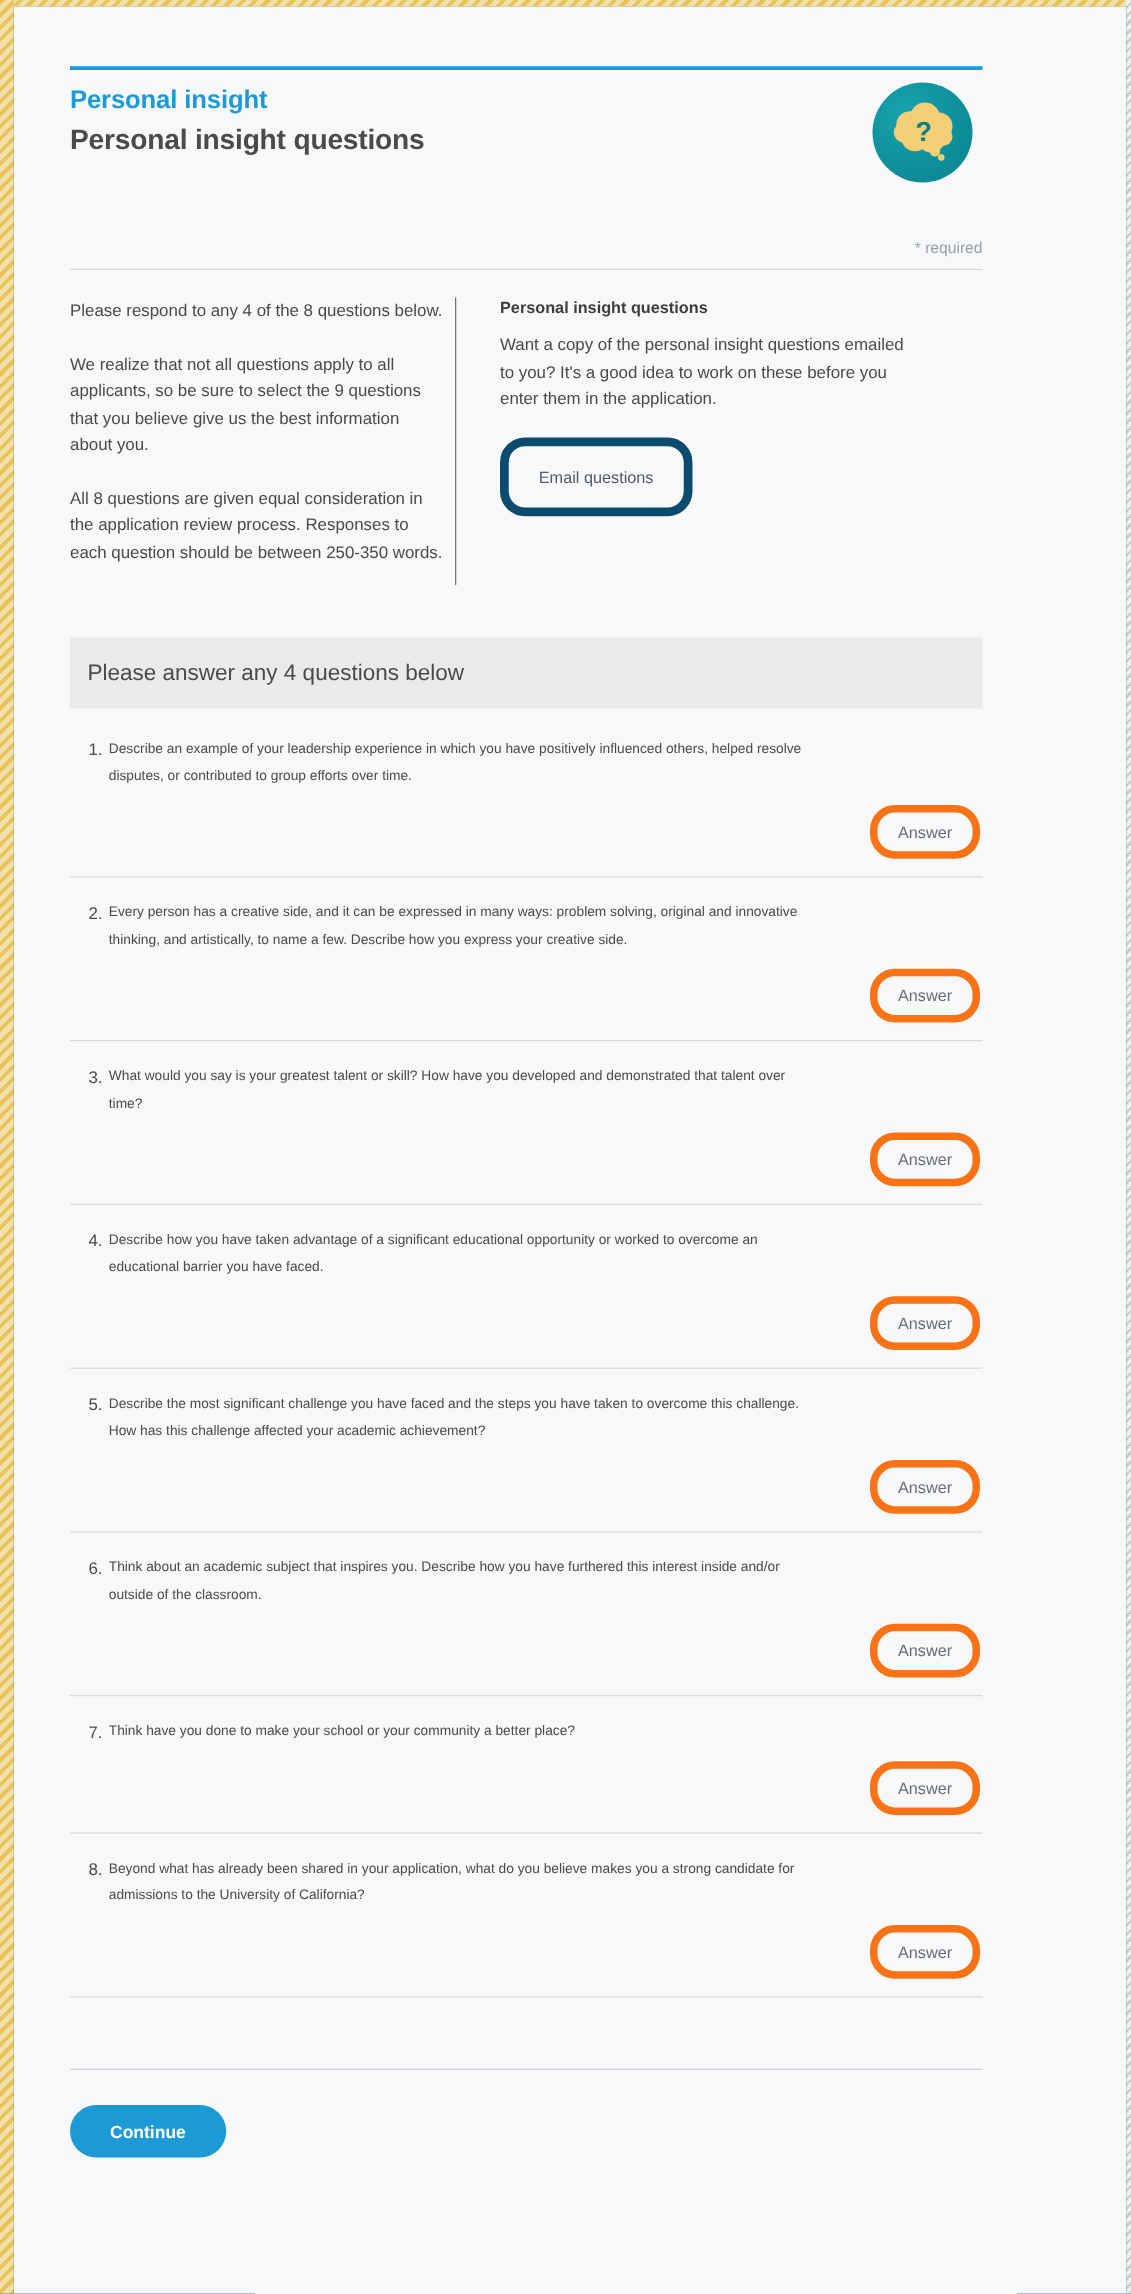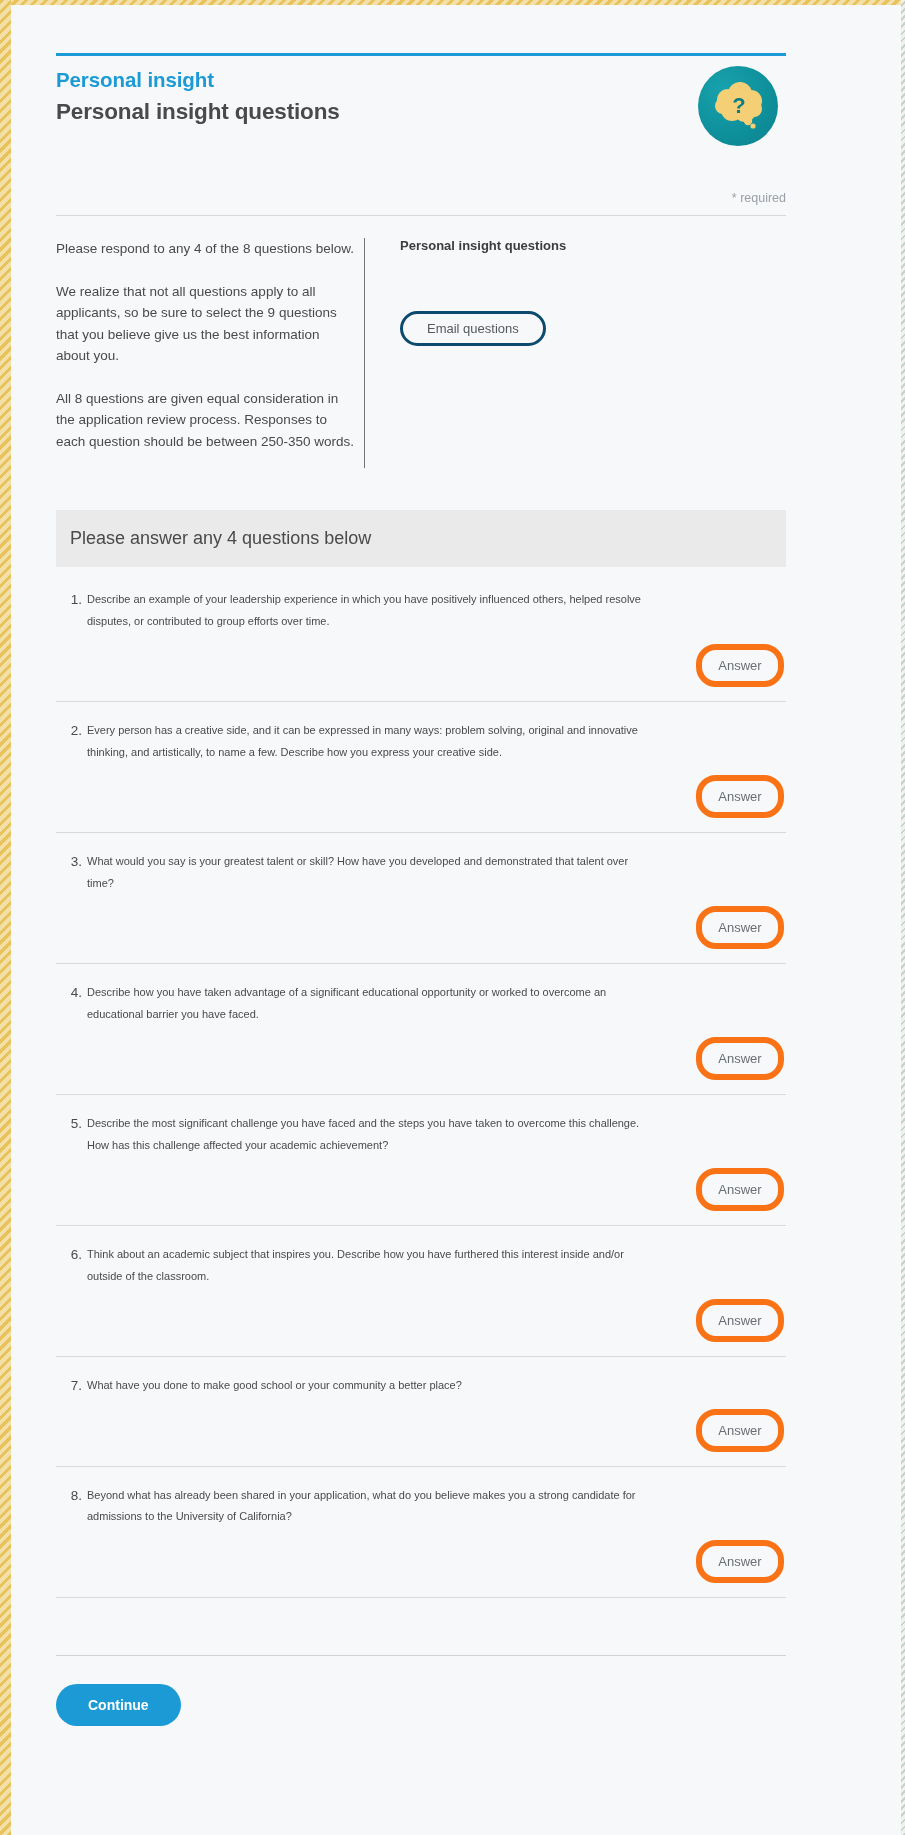--- a/index.html
+++ b/index.html
@@ -158,23 +158,23 @@
     font-weight: bold;
   }
   .intro-right p {
     margin: 0;
     color: #4a4a4a;
     font-size: 13.5px;
     line-height: 21.5px;
   }
   .btn-outline {
     display: inline-block;
-    margin-top: 46px;
-    padding: 8px 24px;
-    border: 3px solid #0c4a6e;
+    margin-top: 20px;
+    padding: 18px 24px;
+    border: 7px solid #0c4a6e;
     border-radius: 20px;
     background: #f7f8fa;
     color: #55595e;
     font-size: 13px;
     font-family: "Liberation Sans", sans-serif;
     cursor: pointer;
     line-height: 1;
   }
 
   
@@ -299,20 +299,21 @@
 
       
       <div class="intro">
         <div class="intro-left">
           <p>Please respond to any 4 of the 8 questions below.</p>
           <p>We realize that not all questions apply to all applicants, so be sure to select the 9 questions that you believe give us the best information about you.</p>
           <p>All 8 questions are given equal consideration in the application review process. Responses to each question should be between 250-350 words.</p>
         </div>
         <div class="intro-right">
           <h3>Personal insight questions</h3>
+          <p>Want a copy of the personal insight questions emailed to you? It's a good idea to work on these before you enter them in the application.</p>
           <button class="btn-outline">Email questions</button>
         </div>
       </div>
 
       
       <div class="section-bar">Please answer any 4 questions below</div>
 
       
       <div class="q-list">
 
@@ -372,21 +373,21 @@
             <div class="q-text">Think about an academic subject that inspires you. Describe how you have furthered this interest inside and/or outside of the classroom.</div>
           </div>
           <div class="q-actions">
             <button class="btn-answer">Answer</button>
           </div>
         </div>
 
         <div class="q-item">
           <div class="q-row">
             <div class="q-num">7.</div>
-            <div class="q-text">What have you done to make good school or your community a better place?</div>
+            <div class="q-text">Think have you done to make your school or your community a better place?</div>
           </div>
           <div class="q-actions">
             <button class="btn-answer">Answer</button>
           </div>
         </div>
 
         <div class="q-item">
           <div class="q-row">
             <div class="q-num">8.</div>
             <div class="q-text">Beyond what has already been shared in your application, what do you believe makes you a strong candidate for admissions to the University of California?</div>

